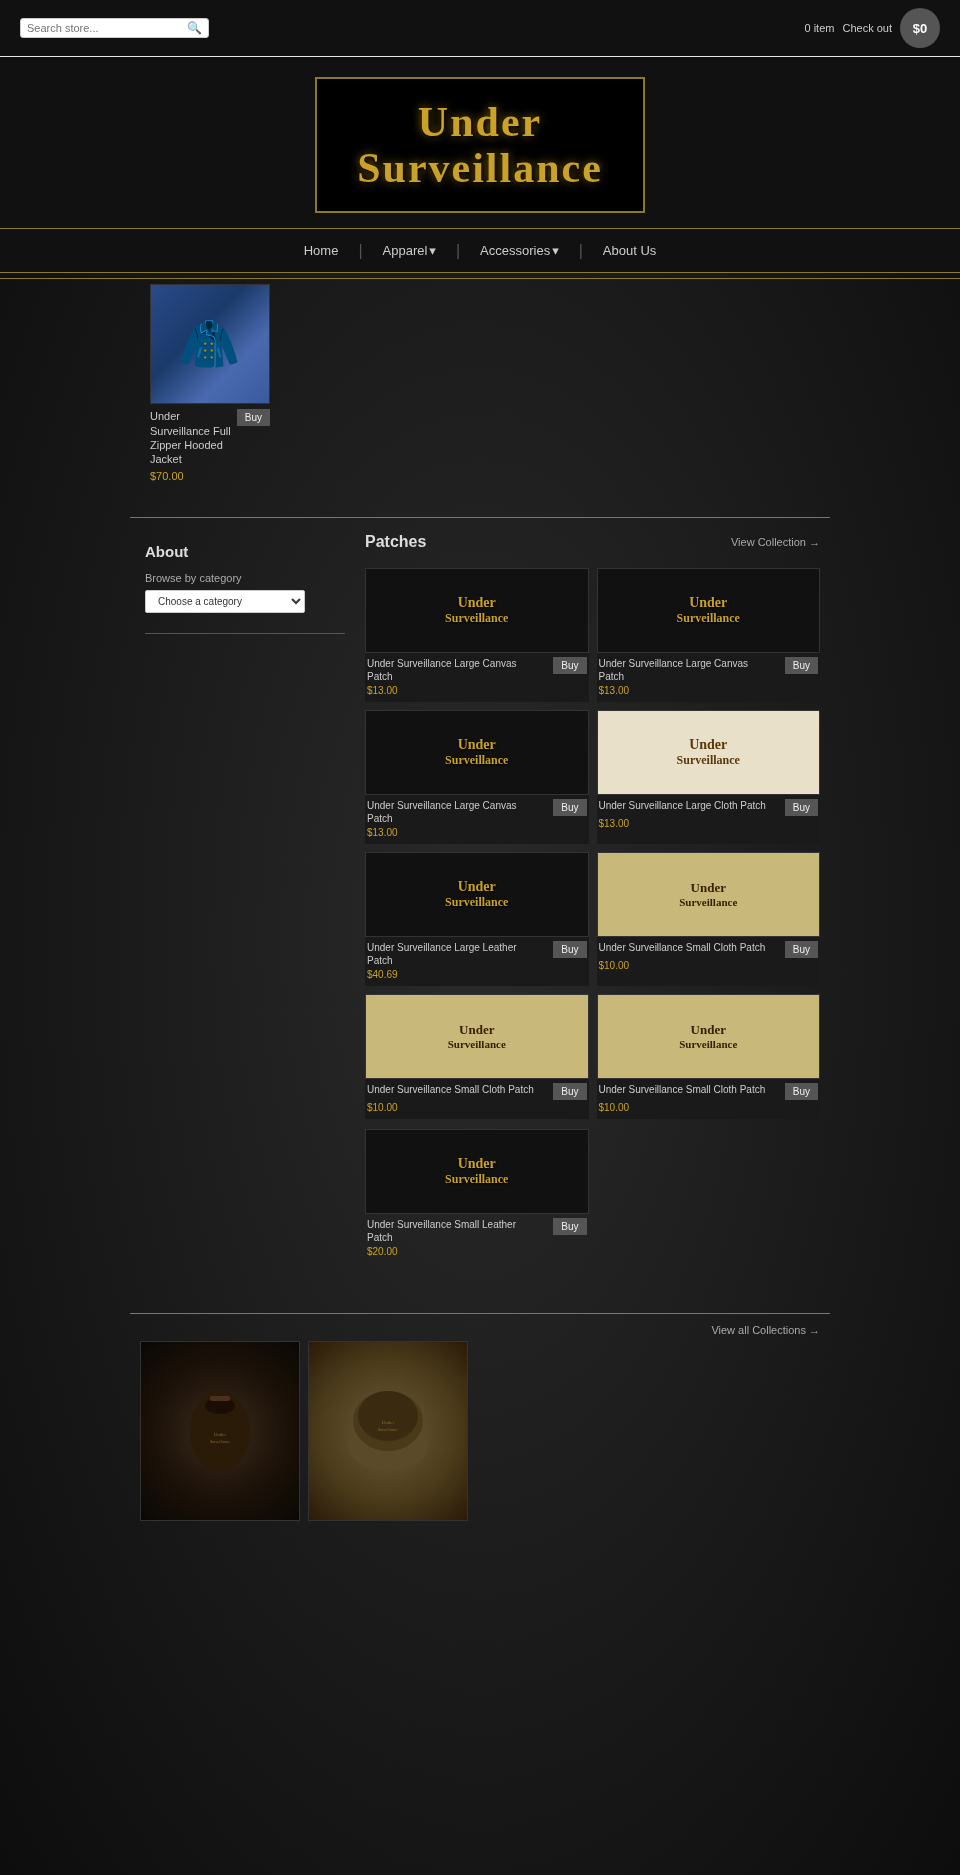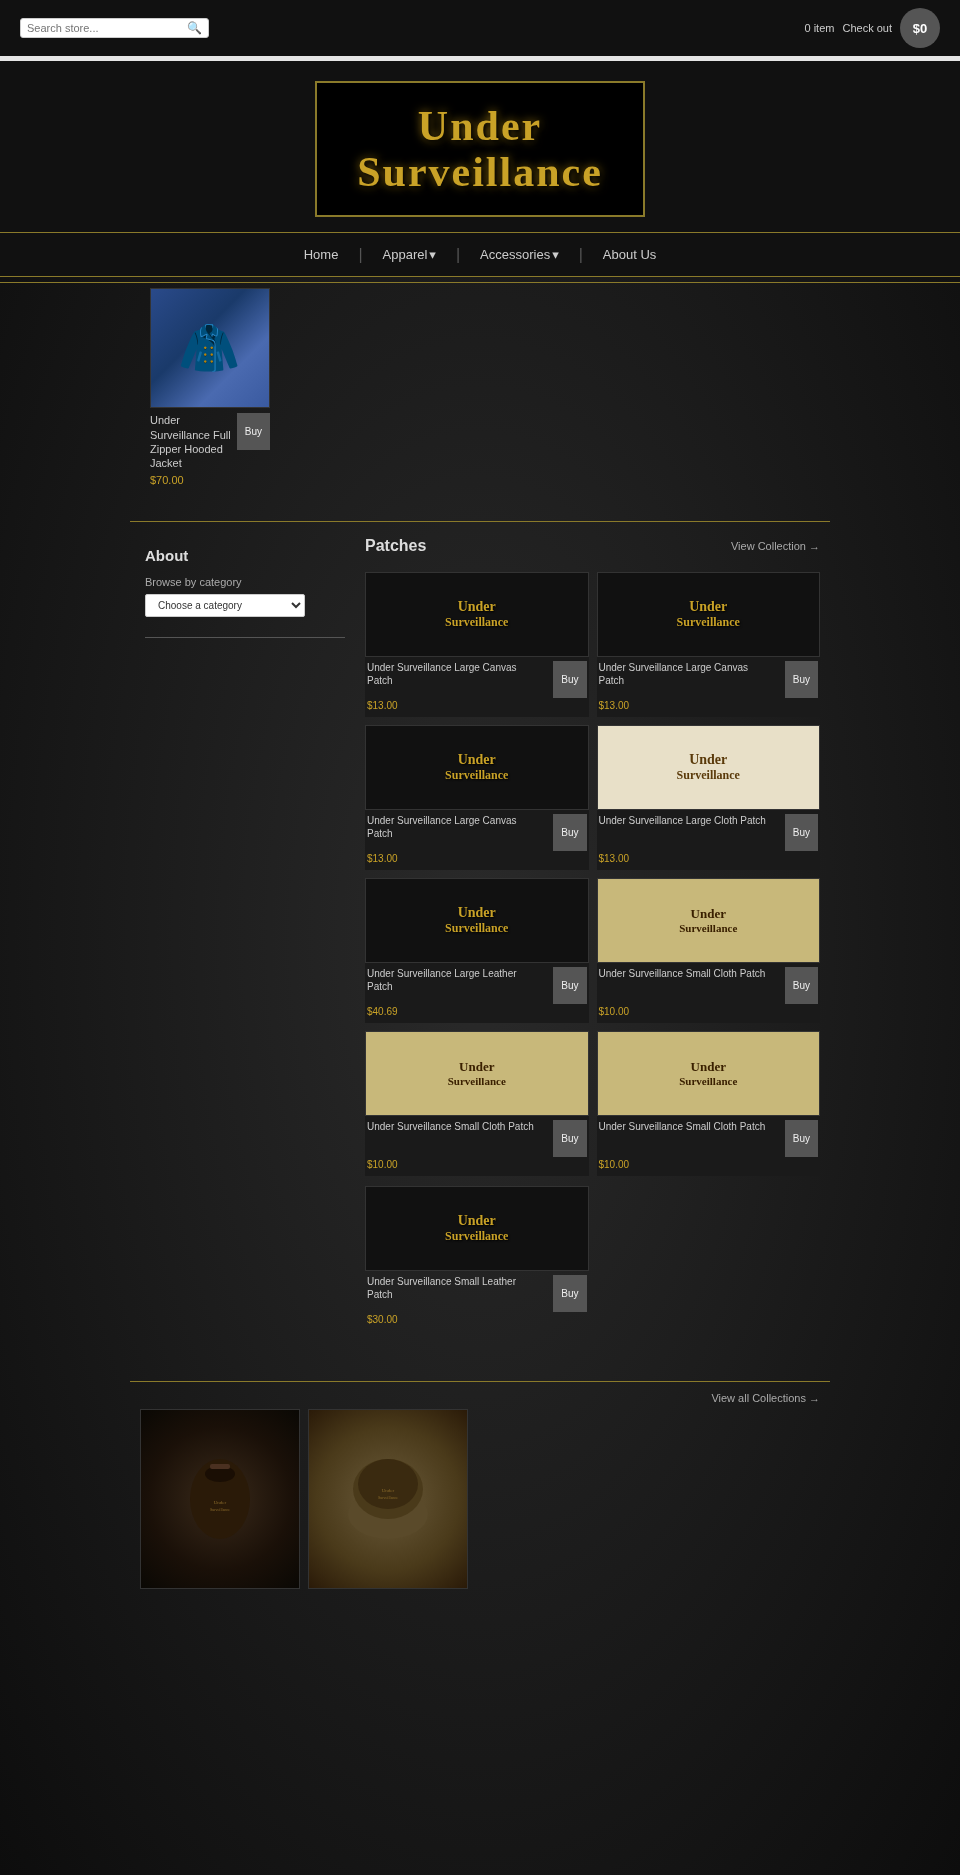--- a/index.html
+++ b/index.html
@@ -19,21 +19,21 @@
       z-index: -1;
     }
 
     
     .header-bar {
       display: flex;
       align-items: center;
       justify-content: space-between;
       padding: 8px 20px;
       background: #111;
-      border-bottom: 5px solid #e5e5e5;
+      border-bottom: 1px solid #e5e5e5;
     }
     .search-wrap {
       display: flex;
       align-items: center;
       background: #fff;
       border: 1px solid #ccc;
       border-radius: 3px;
       padding: 2px 6px;
     }
     .search-input {
@@ -185,21 +185,21 @@
     }
     .product-name {
       color: #ccc;
       font-size: 11px;
       line-height: 1.3;
     }
     .buy-btn {
       background: #555;
       color: #eee;
       border: none;
-      padding: 13px 8px;
+      padding: 3px 8px;
       font-size: 10px;
       cursor: pointer;
       white-space: nowrap;
       flex-shrink: 0;
     }
     .product-price {
       color: #c9a227;
       font-size: 11px;
       margin-top: 3px;
     }
@@ -607,21 +607,21 @@
             <div style="text-align:center; padding:8px;">
               <span style="font-family:serif; font-weight:bold; color:#c9a227; font-size:14px; text-shadow:1px 1px 2px #000; display:block;">Under</span>
               <span style="font-family:serif; font-weight:bold; color:#c9a227; font-size:12px; text-shadow:1px 1px 2px #000; display:block;">Surveillance</span>
             </div>
           </div>
           <div class="grid-product-info">
             <div class="grid-product-name-row">
               <span class="grid-product-name">Under Surveillance Small Leather Patch</span>
               <button class="buy-btn">Buy</button>
             </div>
-            <div class="grid-product-price">$30.00</div>
+            <div class="grid-product-price">$20.00</div>
           </div>
         </div>
       </div>
 
     </div>
   </div>
 
 </div>
 
 <hr class="gold-divider" style="max-width:700px; margin:0 auto;">

